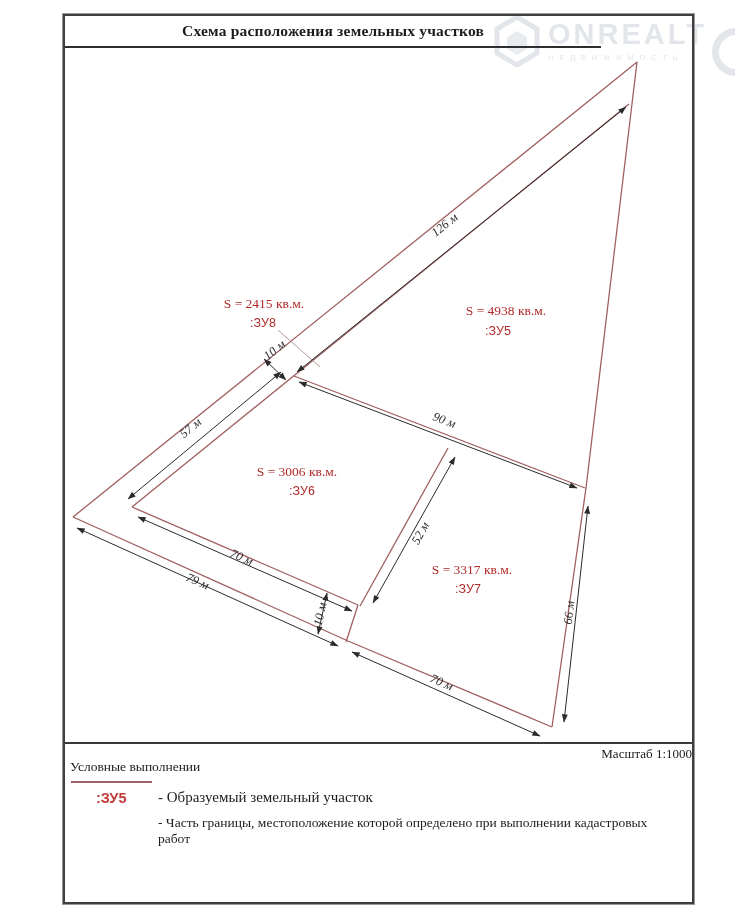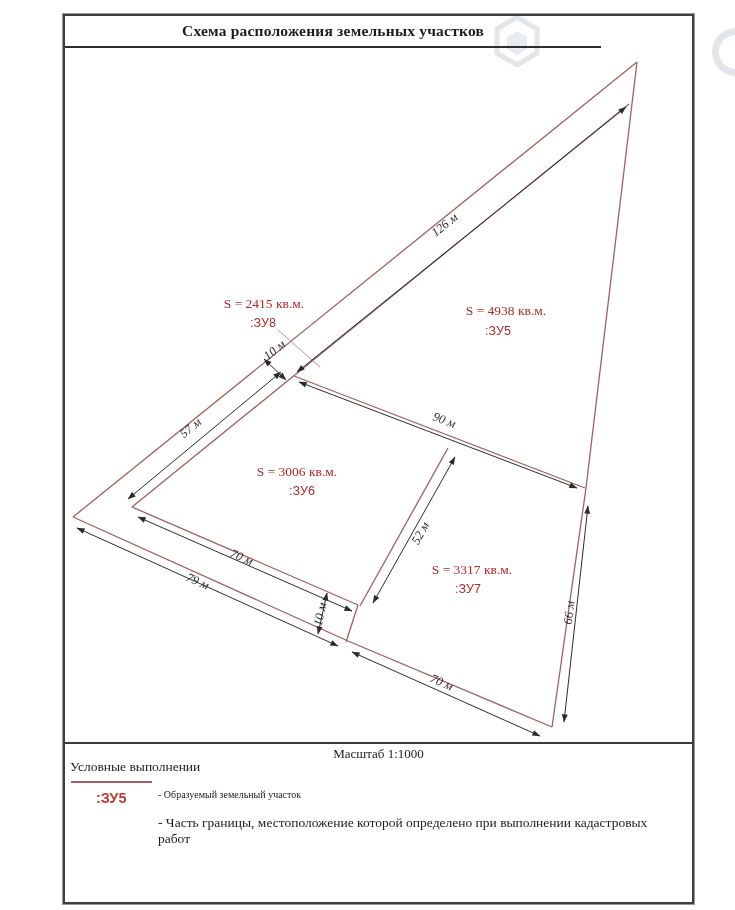--- a/index.html
+++ b/index.html
@@ -15,34 +15,34 @@
   .title-band {
     position:absolute; left:65px; top:16px; width:536px; height:30px;
     border-bottom:2px solid #2e2e2e; display:flex; align-items:center; justify-content:center;
     font-weight:bold; font-size:15.5px; letter-spacing:.2px; z-index:4;
   }
   .drawing-sep {
     position:absolute; left:65px; top:742px; width:627px; height:0;
     border-top:2px solid #3a3a3a; z-index:4;
   }
   .scale-note {
-    position:absolute; left:65px; top:746px; width:627px; text-align:center;
+    position:absolute; left:65px; top:746px; width:627px; text-align:right;
     font-size:13px; z-index:4;
   }
   .legend-heading { position:absolute; left:70px; top:759px; font-size:13.5px; z-index:4; }
   .legend-line {
     position:absolute; left:71px; top:781px; width:81px; height:0;
     border-top:2px solid var(--boundary-line, #a06060); z-index:4;
   }
   .legend-item-1 { position:absolute; left:158px; top:772px; font-size:13.5px; z-index:4; width:520px;margin-top:43px; }
   .legend-symbol {
     position:absolute; left:96px; top:790px; font-family:"Liberation Sans", sans-serif;
     font-size:14.5px; font-weight:bold; color:var(--legend-symbol, #c23b3b); z-index:4;
   }
-  .legend-item-2 { position:absolute; left:158px; top:789px; font-size:10px; z-index:4; }
+  .legend-item-2 { position:absolute; left:158px; top:789px; font-size:15px; z-index:4; }
 
   
   .watermark {
     position:absolute; left:494px; top:15px; display:flex; align-items:center; gap:8px;
     z-index:0; pointer-events:none;
   }
   .wm-text-col { display:flex; flex-direction:column; align-items:flex-start; }
   .wm-brand {
     font-family:"Liberation Sans", sans-serif; font-weight:bold; font-size:29px;
     letter-spacing:3px; color:var(--watermark, #e2e6ea); line-height:1;
@@ -74,20 +74,24 @@
   }
 </style>
 </head>
 <body>
 
 <div class="watermark">
   <svg width="46" height="52" viewBox="0 0 46 52">
     <polygon points="23,2 43,14 43,38 23,50 3,38 3,14" fill="none" stroke="#e2e6ea" stroke-width="5"></polygon>
     <polygon points="23,16 33,22 33,34 23,40 13,34 13,22" fill="#e9ecef"></polygon>
   </svg>
+  <div class="wm-text-col">
+    <div class="wm-brand">ONREALT</div>
+    <div class="wm-tagline">НЕДВИЖИМОСТЬ</div>
+  </div>
 </div>
 <div class="wm-fragment"></div>
 
 <div class="frame"></div>
 <div class="title-band">Схема расположения земельных участков</div>
 
 <svg class="scheme" width="735" height="910" viewBox="0 0 735 910">
   <defs>
     <marker id="arr" viewBox="0 0 10 10" refX="9.5" refY="5" markerWidth="10" markerHeight="8" orient="auto-start-reverse">
       <path d="M0,1.3 L10,5 L0,8.7 z" fill="#2b2b2b"></path>

